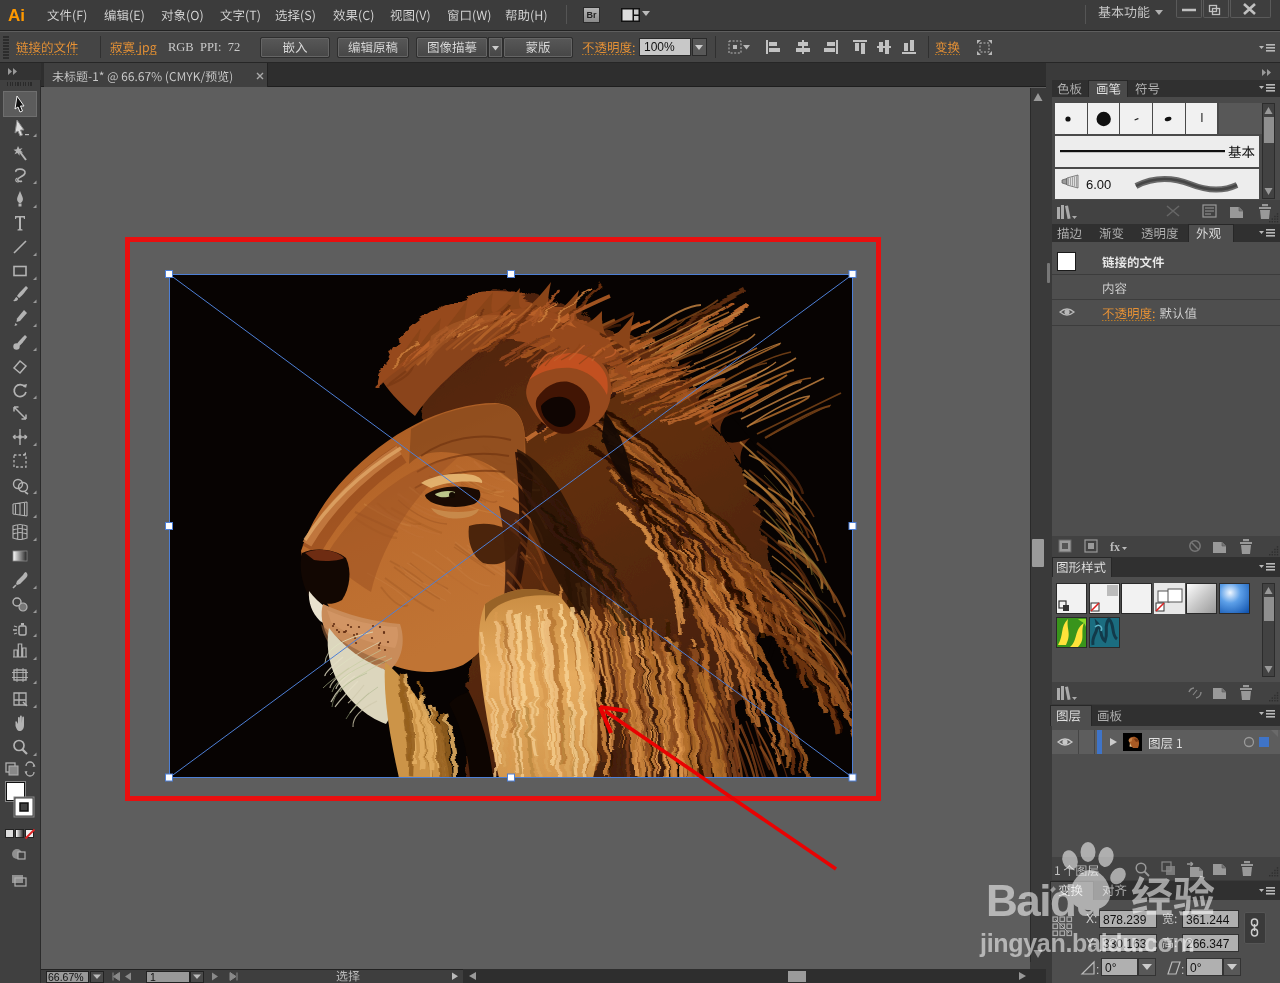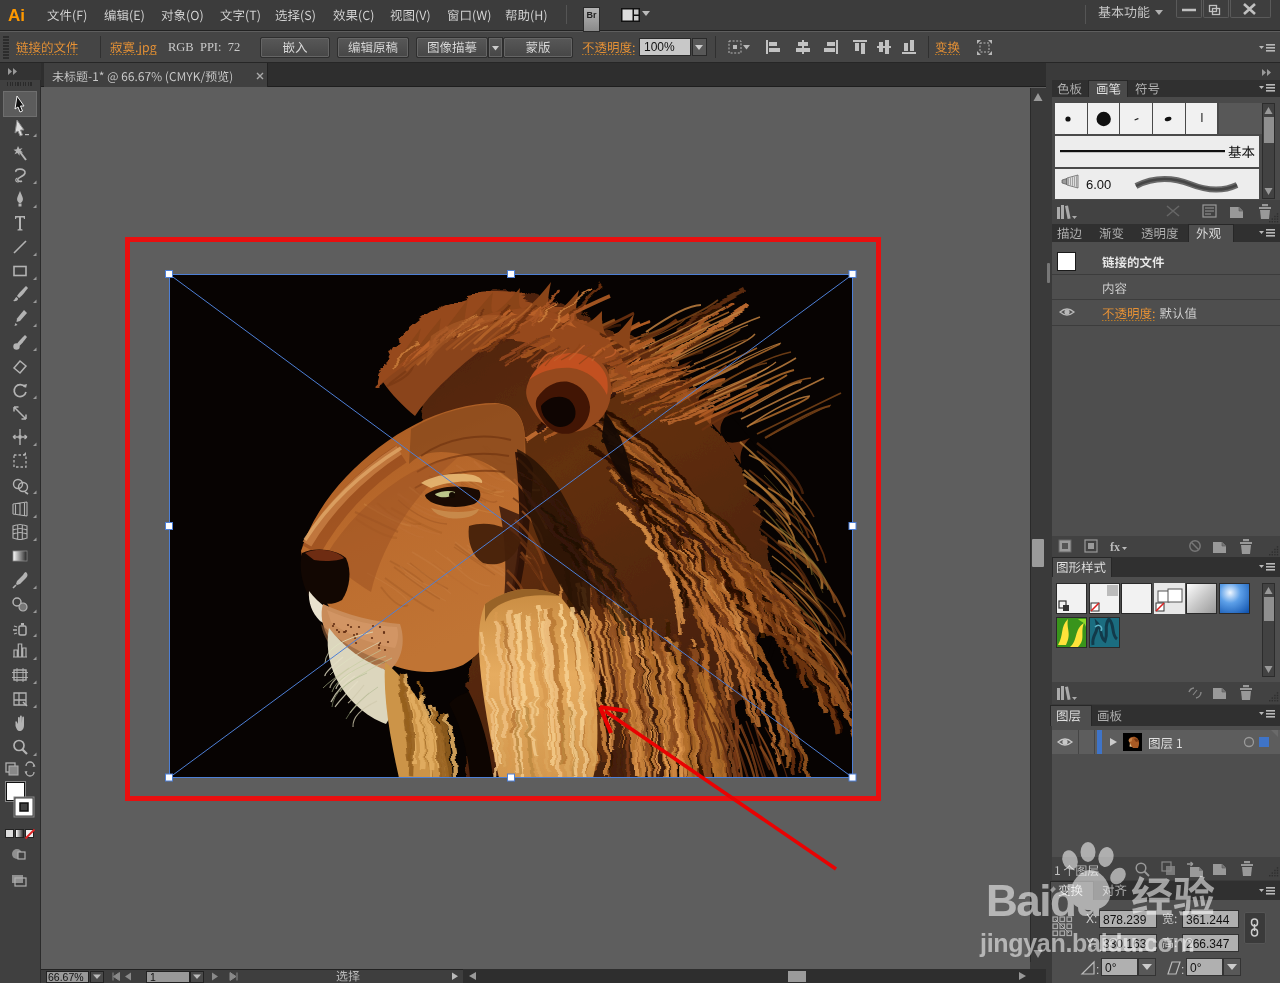--- a/index.html
+++ b/index.html
@@ -1,18 +1,18 @@
 <!DOCTYPE html>
 <html><head><meta charset="utf-8"><style>
 *{margin:0;padding:0;box-sizing:border-box}
 html,body{width:1280px;height:983px;overflow:hidden;background:#5e5e5e;font-family:"Liberation Sans",sans-serif;position:relative}
 </style></head><body>
 <div style="position:absolute;left:0;top:0;width:1280px;height:31px;background:#3c3c3c;border-bottom:1px solid #222"></div>
 <div style="position:absolute;left:566px;top:5px;width:1px;height:19px;background:#555"></div>
-<div style="position:absolute;left:583px;top:7px;width:17px;height:25px;background:linear-gradient(#b5b5b5,#8a8a8a);border:1px solid #2a2a2a;border-radius:0;color:#222;font:bold 9px/14px 'Liberation Sans',sans-serif;text-align:center">Br</div>
+<div style="position:absolute;left:583px;top:7px;width:17px;height:16px;background:linear-gradient(#b5b5b5,#8a8a8a);border:1px solid #2a2a2a;border-radius:0;color:#222;font:bold 9px/14px 'Liberation Sans',sans-serif;text-align:center">Br</div>
 <div style="position:absolute;left:1085px;top:5px;width:1px;height:19px;background:#555"></div>
 <div style="position:absolute;left:1176px;top:0;width:26px;height:18px;background:#3e3e3e;border:1px solid #5a5a5a;border-top:none;border-radius:0 0 2px 2px"></div>
 <div style="position:absolute;left:1203px;top:0;width:26px;height:18px;background:#3e3e3e;border:1px solid #5a5a5a;border-top:none;border-radius:0 0 2px 2px"></div>
 <div style="position:absolute;left:1230px;top:0;width:41px;height:18px;background:#3e3e3e;border:1px solid #5a5a5a;border-top:none;border-radius:0 0 2px 2px"></div>
 <div style="position:absolute;left:0;top:32px;width:1280px;height:31px;background:#454545;border-bottom:1px solid #262626"></div>
 <div style="position:absolute;left:3px;top:36px;width:6px;height:1.5px;background:#2c2c2c"></div>
 <div style="position:absolute;left:3px;top:39px;width:6px;height:1.5px;background:#2c2c2c"></div>
 <div style="position:absolute;left:3px;top:42px;width:6px;height:1.5px;background:#2c2c2c"></div>
 <div style="position:absolute;left:3px;top:45px;width:6px;height:1.5px;background:#2c2c2c"></div>
 <div style="position:absolute;left:3px;top:48px;width:6px;height:1.5px;background:#2c2c2c"></div>

